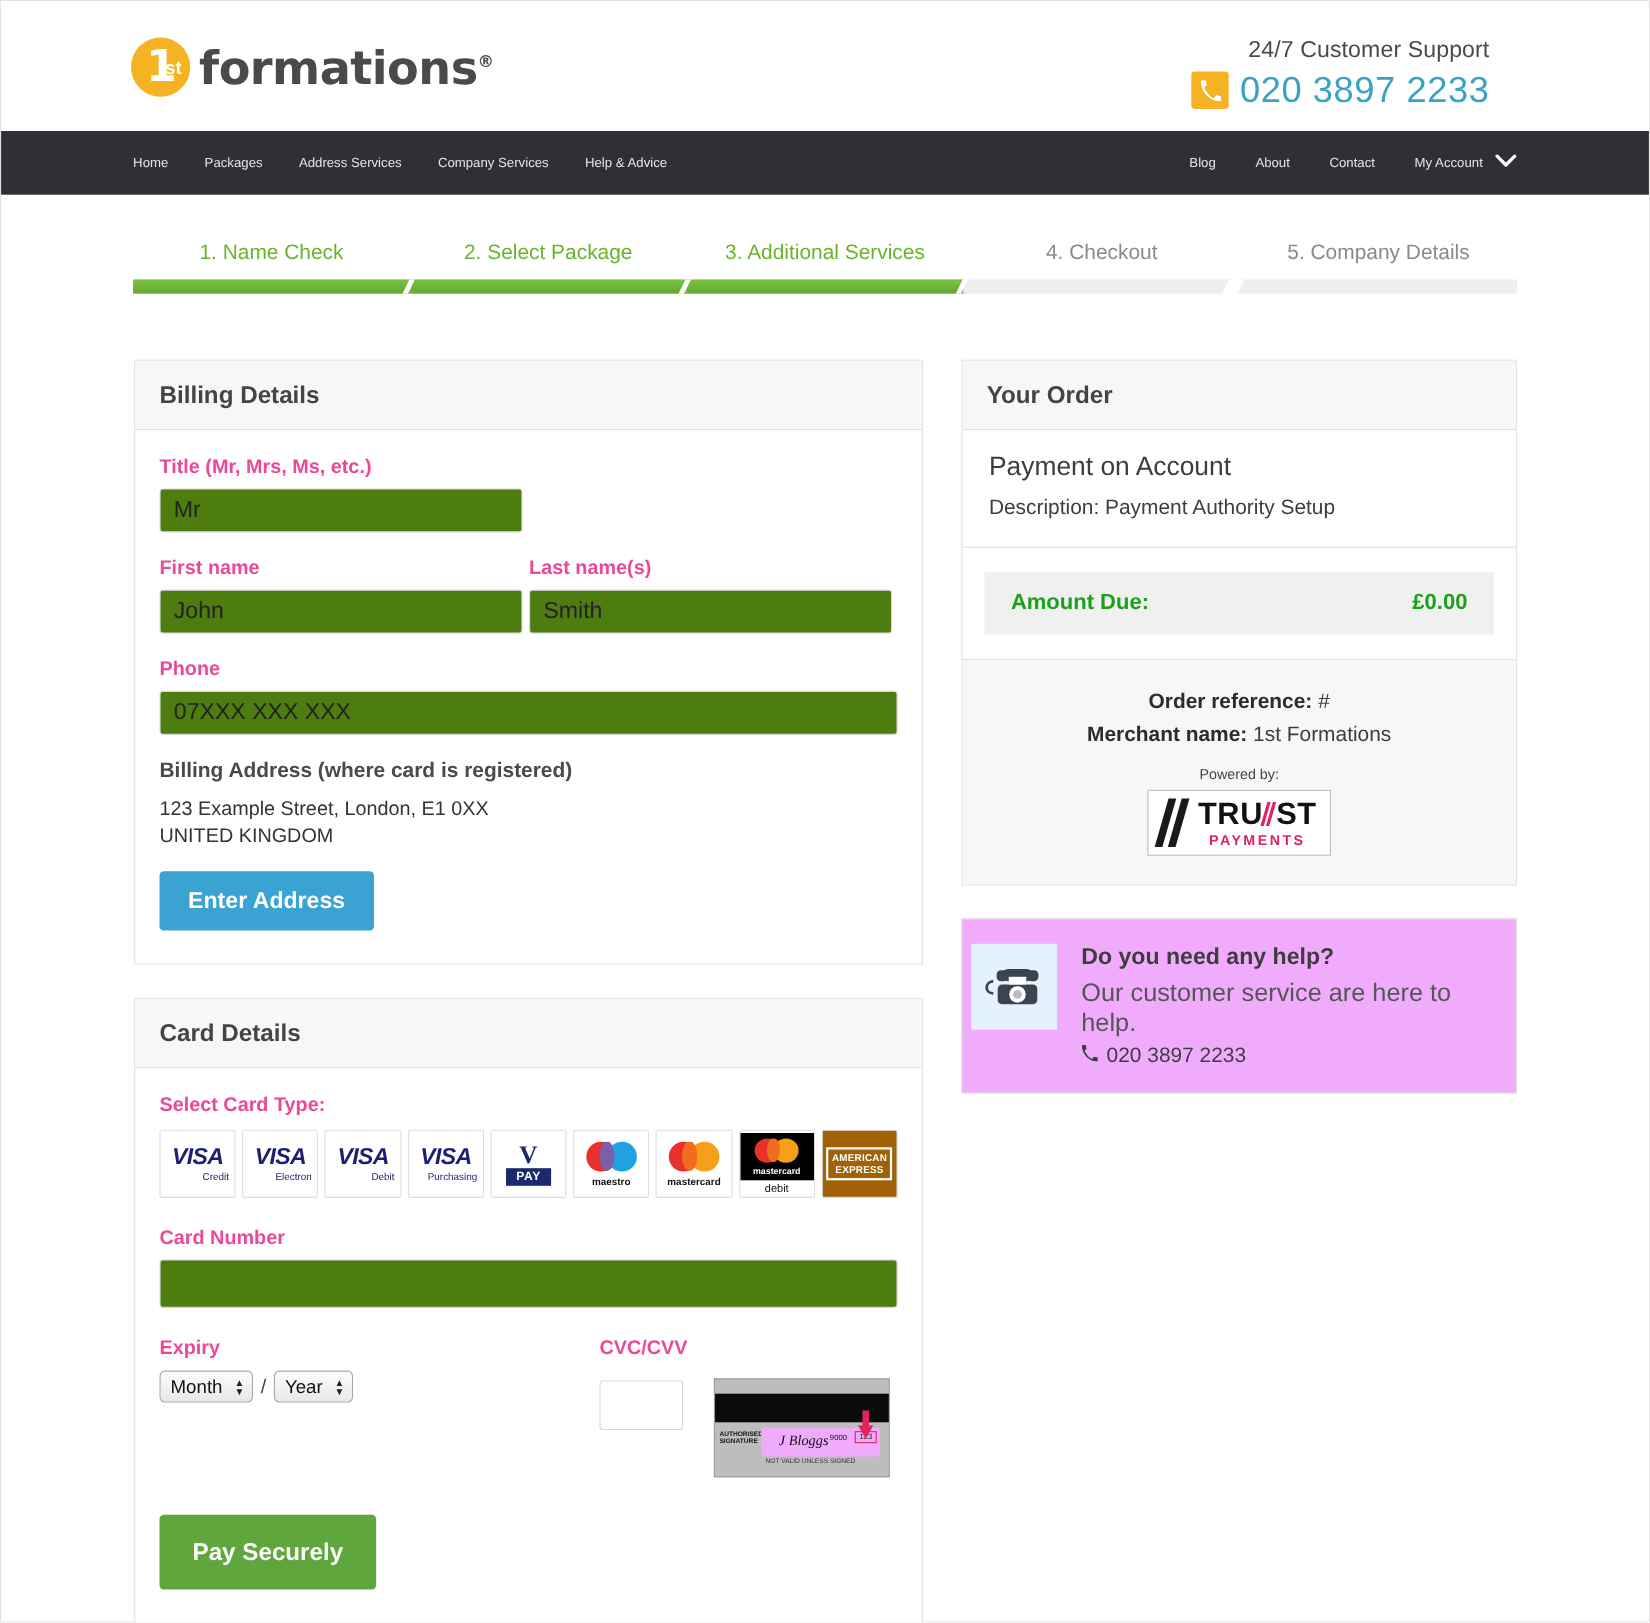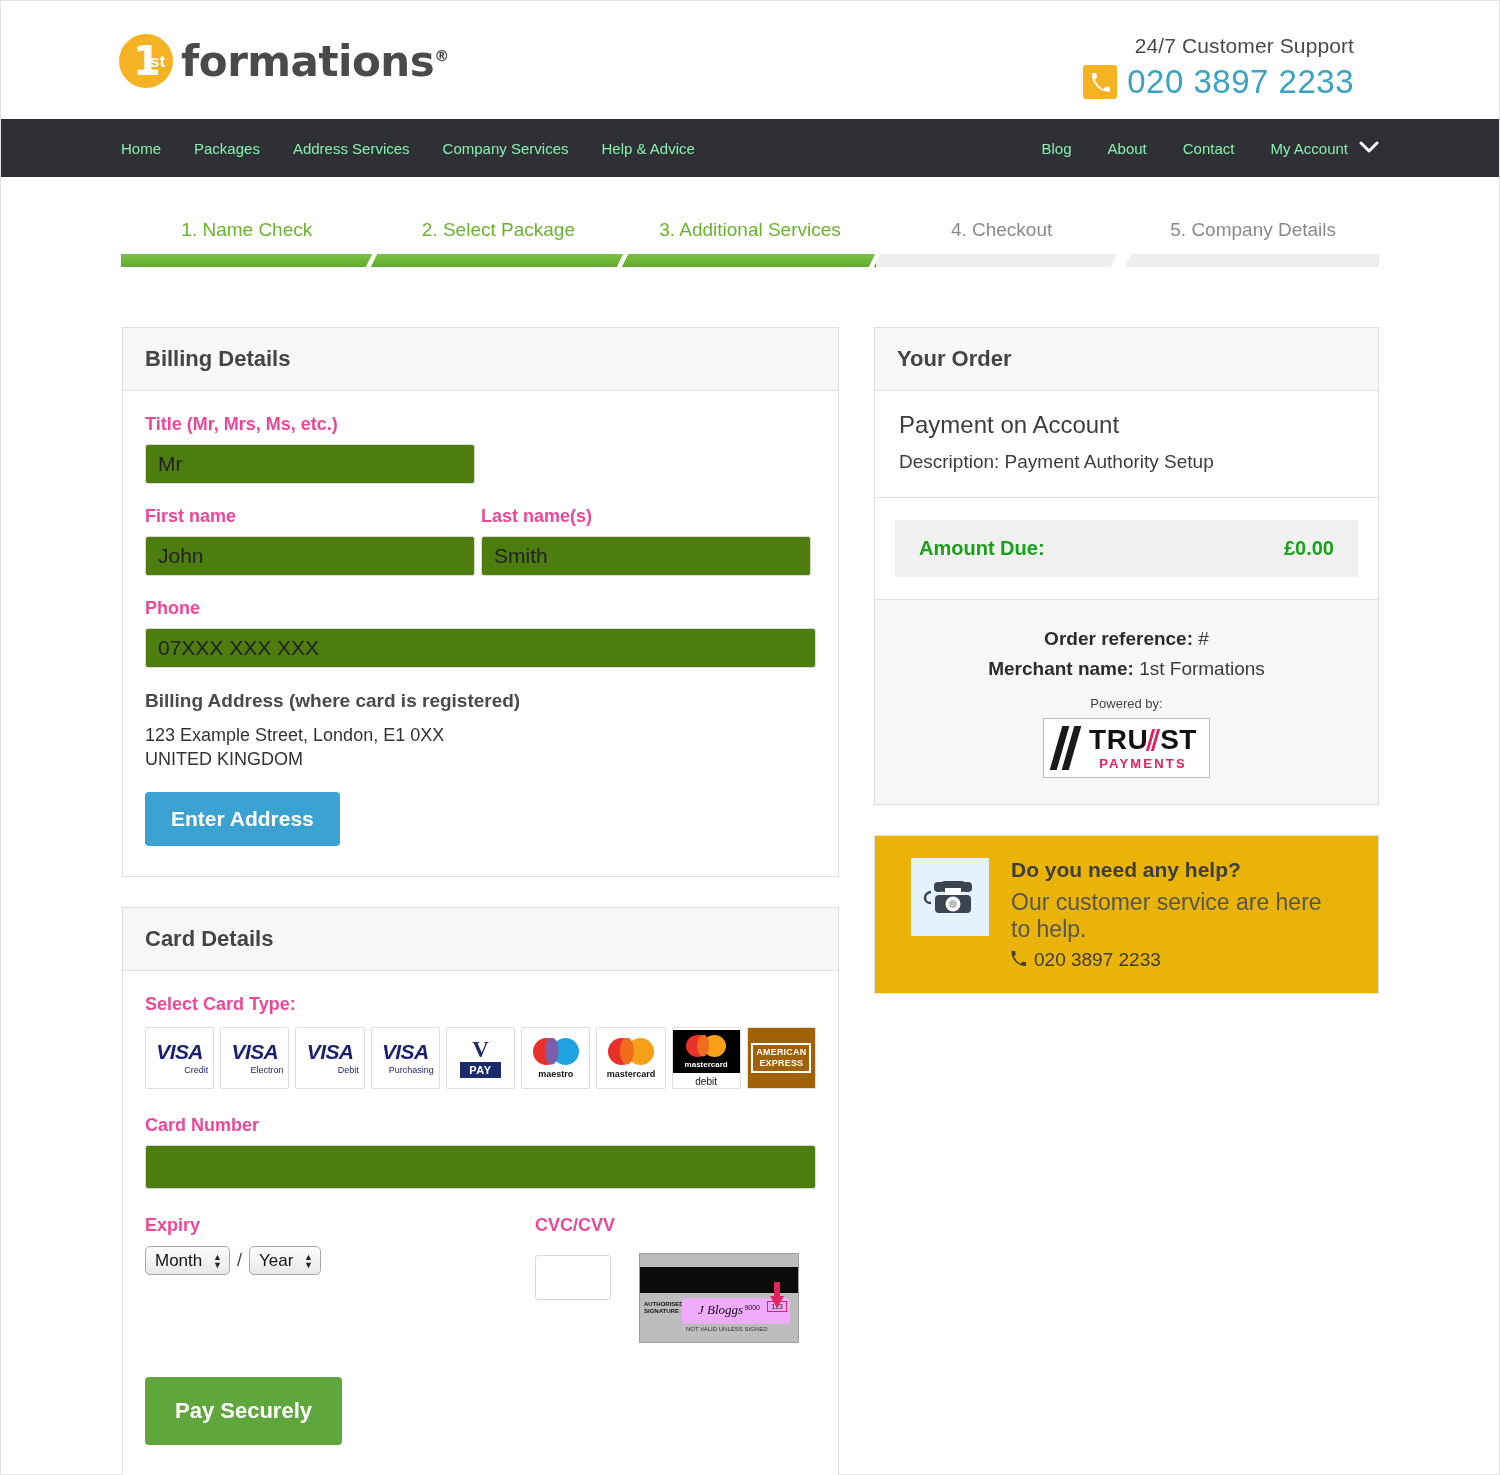--- a/index.html
+++ b/index.html
@@ -43,21 +43,21 @@
   .phone-badge svg { width:19px; height:19px; fill:#fff; }
   .support-number { font-size:33px; color:#3aa3c4; letter-spacing:0.5px; }
 
   
   .site-nav {
     height:58px; background:#2f2f36; display:flex; align-items:center;
     padding:0 120px; justify-content:space-between;
   }
   .nav-group { display:flex; align-items:center; }
   .nav-item {
-    color:#86efac; font-size:15px; margin-right:33px; cursor:pointer; white-space:nowrap;
+    color:#e5e5e5; font-size:12px; margin-right:33px; cursor:pointer; white-space:nowrap;
   }
   .nav-group.right .nav-item { margin-right:0; margin-left:36px; }
   .nav-item.caret { display:flex; align-items:center; }
   .caret-ico { margin-left:11px; display:inline-block; }
   .caret-ico svg { width:20px; height:13px; fill:#fff; }
 
   
   .steps { position:relative; margin:42px 120px 0 120px; }
   .step-labels { display:flex; }
   .step-label { flex:1; text-align:center; font-size:19px; color:#8a8a8a; }
@@ -127,21 +127,21 @@
   .mcdebit-inner { background:#000; width:100%; padding:5px 0 4px 0; display:flex; flex-direction:column; align-items:center; }
   .mcdebit-word { font-size:8px; font-weight:bold; color:#fff; margin-top:3px; }
   .mcdebit-label { font-size:10px; color:#111; margin-top:3px; }
   .amex-tile { background:#a16207; }
   .amex-inner {
     border:2px solid #fff; color:#fff; font-size:9px; font-weight:bold;
     line-height:11px; text-align:center; padding:2px 3px; letter-spacing:0.2px;
   }
 
   
-  .expcvc { display:flex; margin-top:26px; }
+  .expcvc { display:flex; margin-top:26px;gap:10px; }
   .exp-col { width:390px; }
   .sel-row { display:flex; align-items:center; margin-top:10px; }
   .nsel {
     -webkit-appearance:none; appearance:none;
     height:29px; border:1px solid #a8a8a8; border-radius:5px;
     background:linear-gradient(#fdfdfd,#e8e8e8);
     font-size:17px; font-family:"Liberation Sans", sans-serif; color:#111;
     padding:0 26px 0 9px; cursor:pointer;
   }
   .sel-wrap { position:relative; display:inline-block; }
@@ -181,21 +181,21 @@
   }
   .trust-slashes { display:flex; margin-right:9px; }
   .trust-slashes i { display:block; width:7px; height:44px; background:#1a1a1a; transform:skewX(-16deg); margin-right:5px; }
   .trust-text { text-align:center; line-height:1; }
   .trust-top { font-size:28px; font-weight:bold; color:#111; letter-spacing:0.5px; display:flex; align-items:center; }
   .trust-mini { display:inline-flex; margin:0 1px; }
   .trust-mini i { display:block; width:3px; height:22px; background:#e0245e; transform:skewX(-16deg); margin-right:2px; }
   .trust-bot { font-size:13px; color:#e0245e; letter-spacing:2.2px; font-weight:bold; margin-top:3px; }
 
   
-  .help-panel { border:1px solid #e0e0e0; background:#eab308; margin-top:30px; padding:22px 36px; display:flex; }
+  .help-panel { border:1px solid #e0e0e0; background:#f0abfc; margin-top:30px; padding:22px 8px; display:flex; }
   .help-ico {
     width:78px; height:78px; background:#e4f2fb; flex:0 0 auto; margin-right:22px;
     display:flex; align-items:center; justify-content:center;
   }
   .help-ico svg { width:58px; height:48px; }
   .help-title { font-size:21px; font-weight:bold; color:#3d3d3d; margin-bottom:7px; }
   .help-sub { font-size:23px; color:#555; margin-bottom:6px; }
   .help-phone { font-size:19px; color:#3d3d3d; display:flex; align-items:center; }
   .help-phone svg { width:15px; height:15px; fill:#3d3d3d; margin-right:8px; }
 </style>

